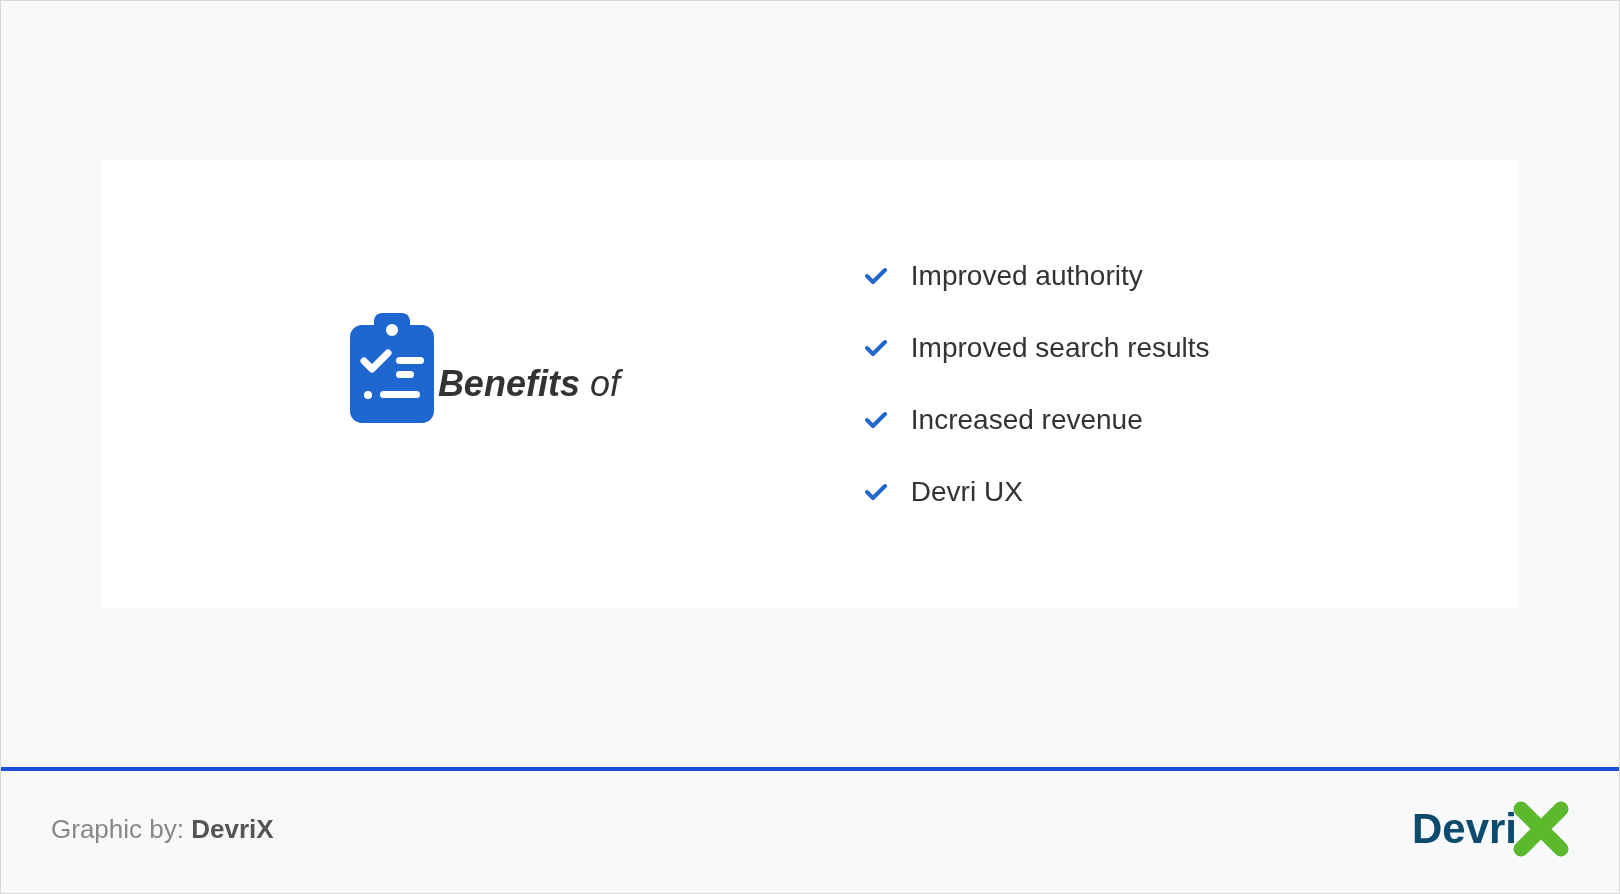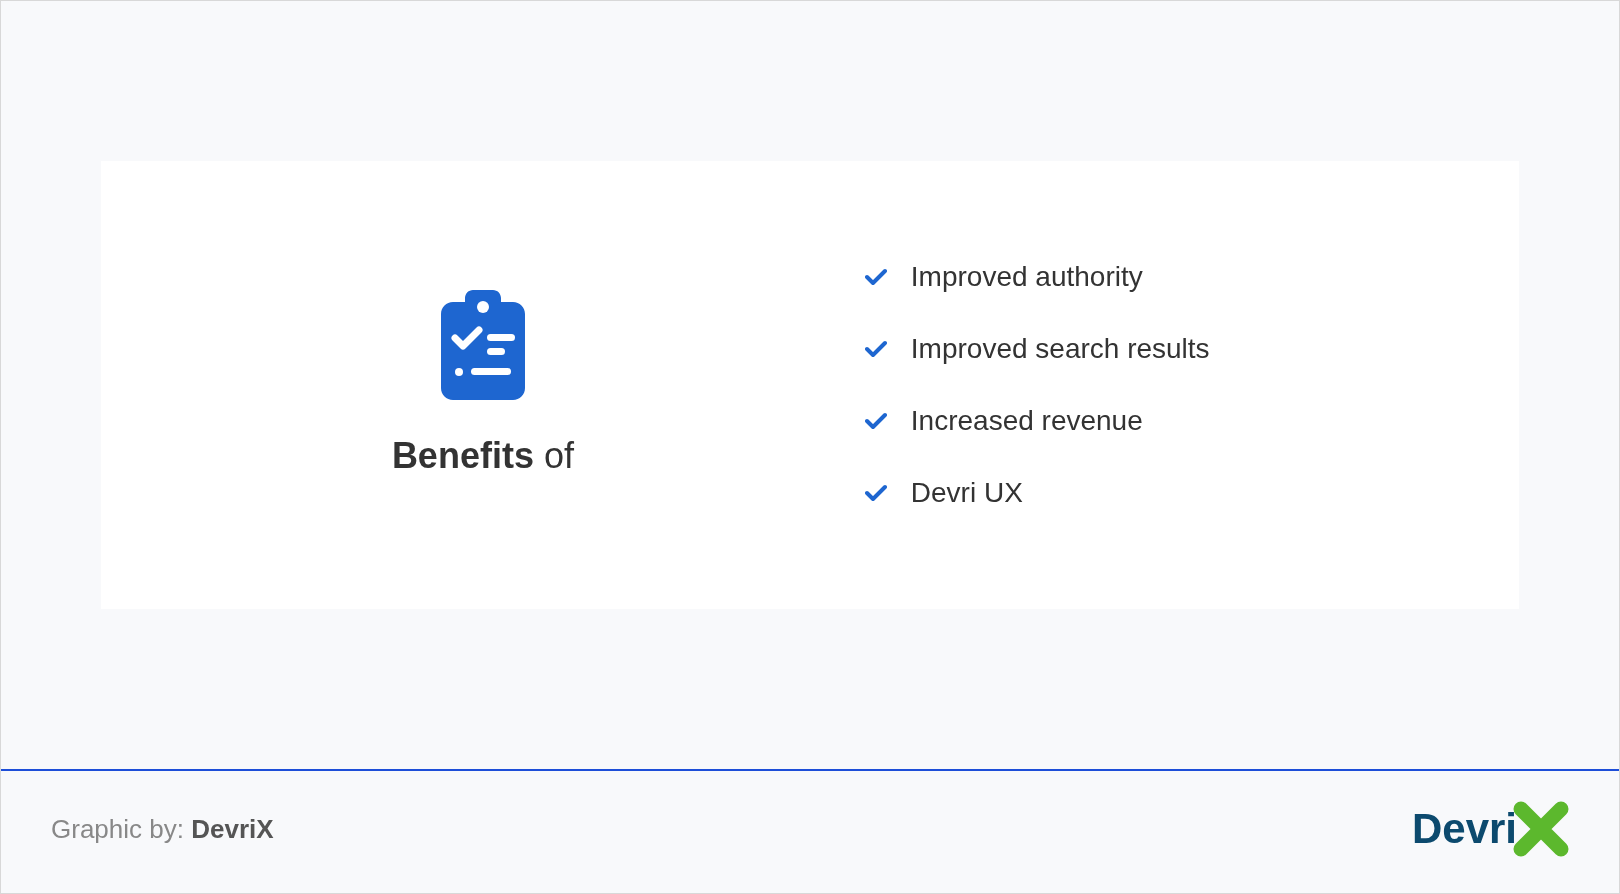--- a/index.html
+++ b/index.html
@@ -33,23 +33,23 @@
       background: #ffffff;
       width: 100%;
       max-width: 1420px;
       padding: 100px 80px;
       display: flex;
       align-items: center;
     }
     .left-section {
       flex: 0 0 48%;
       display: flex;
-      flex-direction: column;
       align-items: center;
       justify-content: center;
+      font-style: italic;
     }
     .clipboard-icon {
       margin-bottom: 28px;
     }
     .clipboard-icon svg {
       width: 92px;
       height: 110px;
     }
     .title {
       font-size: 36px;
@@ -80,21 +80,21 @@
     }
     .check-icon {
       margin-right: 24px;
       flex-shrink: 0;
     }
     .check-icon svg {
       width: 22px;
       height: 18px;
     }
     .footer {
-      border-top: 2px solid #1d4ed8;
+      border-top: 4px solid #1d4ed8;
       background: #f8f9fb;
       padding: 30px 50px 36px 50px;
       display: flex;
       align-items: center;
       justify-content: space-between;
     }
     .credit {
       font-size: 26px;
       color: #888888;
     }

